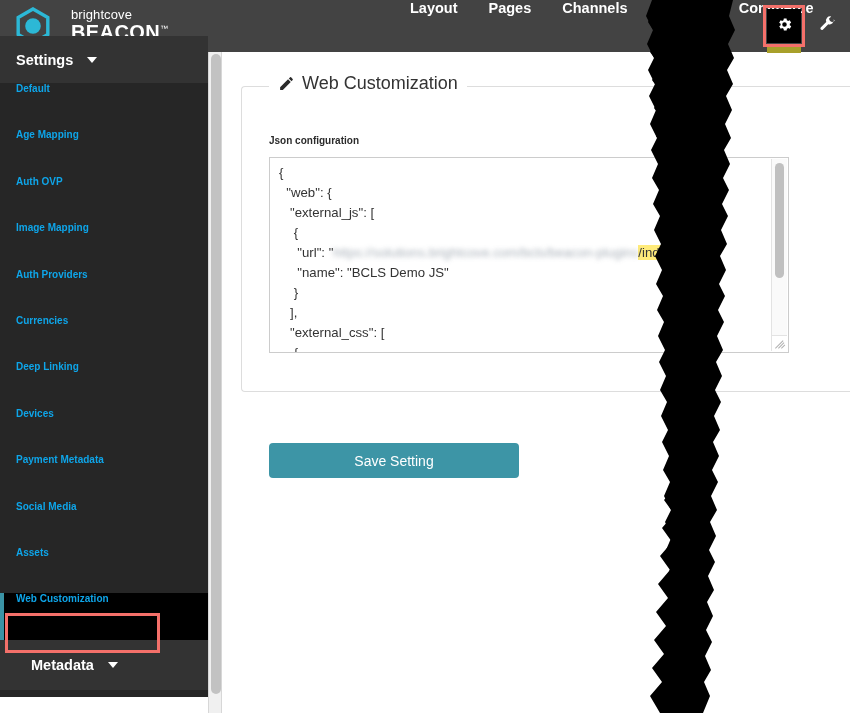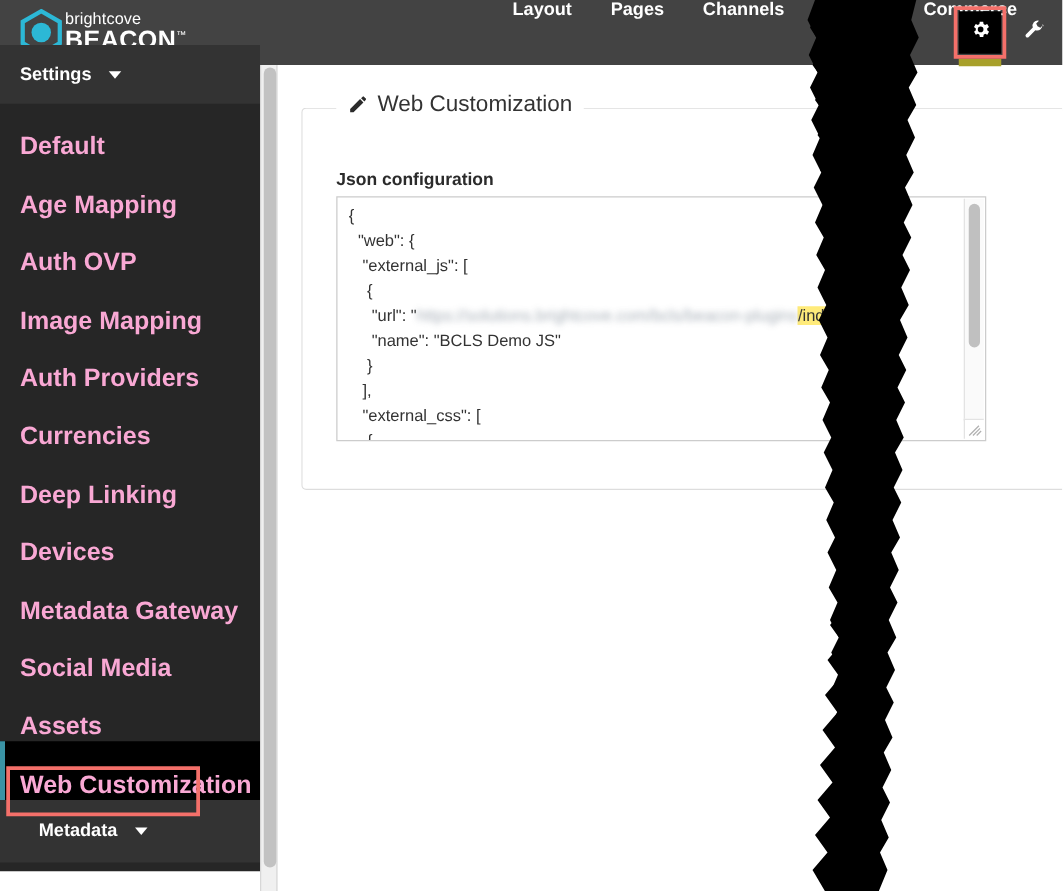--- a/index.html
+++ b/index.html
@@ -19,21 +19,21 @@
   
   .topbar {
     position: absolute; left: 0; top: 0;
     width: 850px; height: 52px;
     background: #434343;
     display: flex; align-items: center;
   }
   .brand {
     display: flex; align-items: center;
     margin-left: 14px;
-    gap: 0;
+    gap: 19px;
   }
   .brand-mark {
     width: 38px; height: 38px;
     position: relative;
     flex: none;
   }
   .brand-text { line-height: 1; padding-bottom: 2px; }
   .brand-top {
     font-size: 13px; color: #ffffff; letter-spacing: .1px;
     display: block; margin-bottom: 1px; font-weight: 400;
@@ -104,24 +104,24 @@
     color: #ffffff; font-size: 14.5px; font-weight: 700;
   }
   .caret {
     width: 0; height: 0;
     border-left: 5.5px solid transparent;
     border-right: 5.5px solid transparent;
     border-top: 6px solid #ffffff;
   }
   .side-item {
     height: 46.4px;
-    display: flex; align-items: flex-end;
+    display: flex; align-items: flex-start;
     padding-left: 16px;
-    color: #f9a8d4;
-    font-size: 20px;
+    color: #0ea5e9;
+    font-size: 10px;
     font-weight: 700;
     cursor: pointer;
     position: relative;
   }
   .side-item.active {
     background: #000000;
   }
   .side-item.active::before {
     content: "";
     position: absolute; left: 0; top: 0;
@@ -186,21 +186,21 @@
     padding: 0 9px;
     display: flex; align-items: center; gap: 7px;
     font-size: 18px;
     color: #333333;
   }
   .pencil-icon { width: 17px; height: 17px; display: block; }
 
   .field-label {
     position: absolute;
     left: 27px; top: 48px;
-    font-size: 14px;
+    font-size: 10px;
     font-weight: 700;
     color: #2b2b2b;
   }
 
   .json-box {
     position: absolute;
     left: 27px; top: 70px;
     width: 520px; height: 196px;
     border: 1px solid #cccccc;
     background: #ffffff;
@@ -346,21 +346,21 @@
     <div class="side-item">
         <span>Currencies</span>
       </div>
     <div class="side-item">
         <span>Deep Linking</span>
       </div>
     <div class="side-item">
         <span>Devices</span>
       </div>
     <div class="side-item">
-        <span>Metadata Gateway</span>
+        <span>Payment Metadata</span>
       </div>
     <div class="side-item">
         <span>Social Media</span>
       </div>
     <div class="side-item">
         <span>Assets</span>
       </div>
     <div class="side-item active">
         <span>Web Customization</span>
       </div>
@@ -405,20 +405,21 @@
         <div class="ta-scroll">
           <div class="ta-scroll-thumb"></div>
         </div>
         <div class="ta-resize">
             <i></i>
             <i></i>
             <i></i>
           </div>
       </div>
 
+      <button class="save-btn">Save Setting</button>
     </div>
   </div>
 
   <svg class="mask" viewBox="0 0 850 713" preserveAspectRatio="none">
     <path fill="#000000" d="
       M700,0 L733,0 L729,16 L735,30 L728,44 L734,58 L727,70 L733,84 L726,96
       L732,110 L725,124 L731,138 L724,150 L730,164 L723,178 L729,190 L722,204
       L728,216 L721,230 L727,244 L720,256 L726,270 L719,284 L725,296 L718,310
       L724,322 L717,336 L723,350 L716,362 L722,376 L715,390 L721,402 L714,416
       L720,430 L713,442 L719,456 L712,470 L718,482 L711,496 L717,510 L710,522

